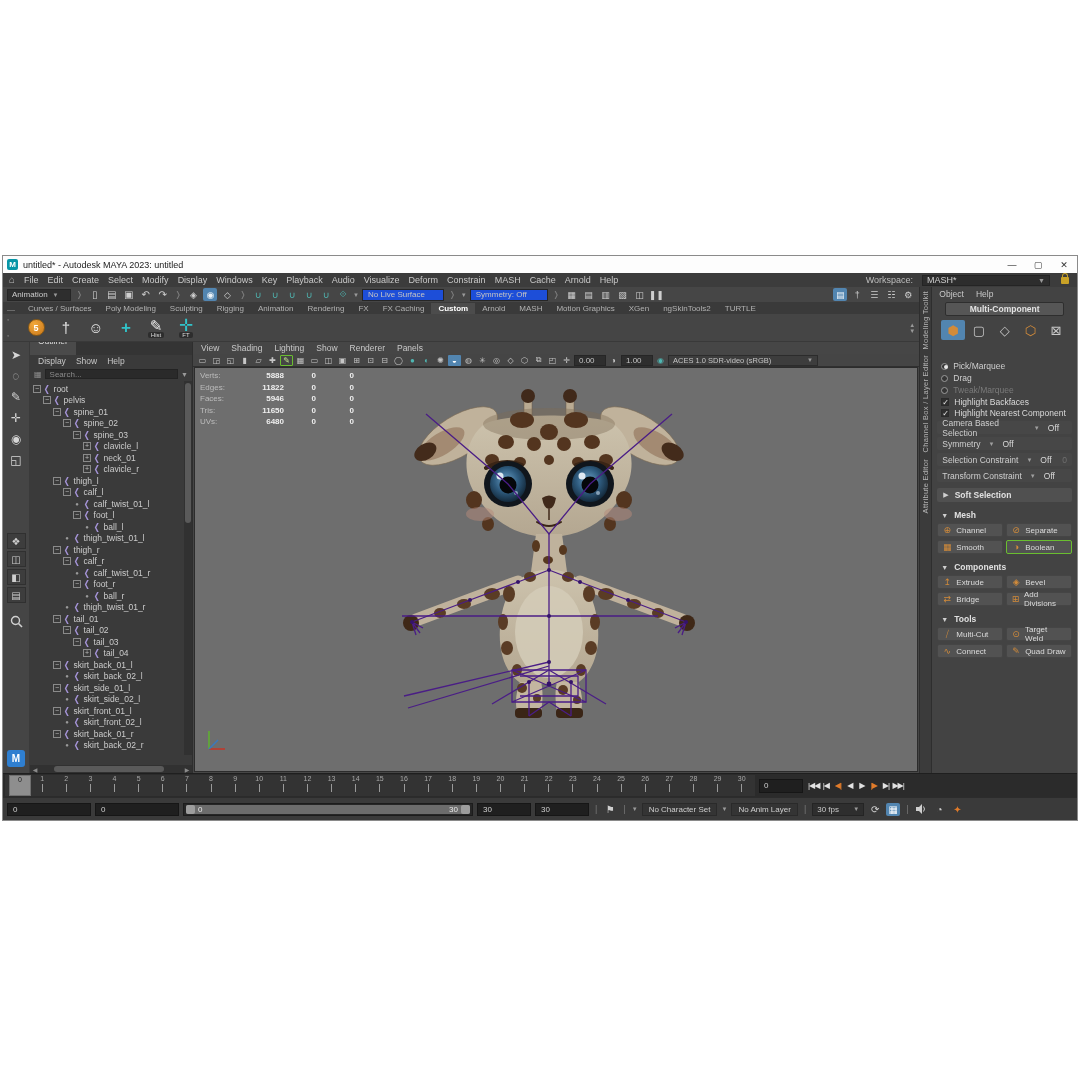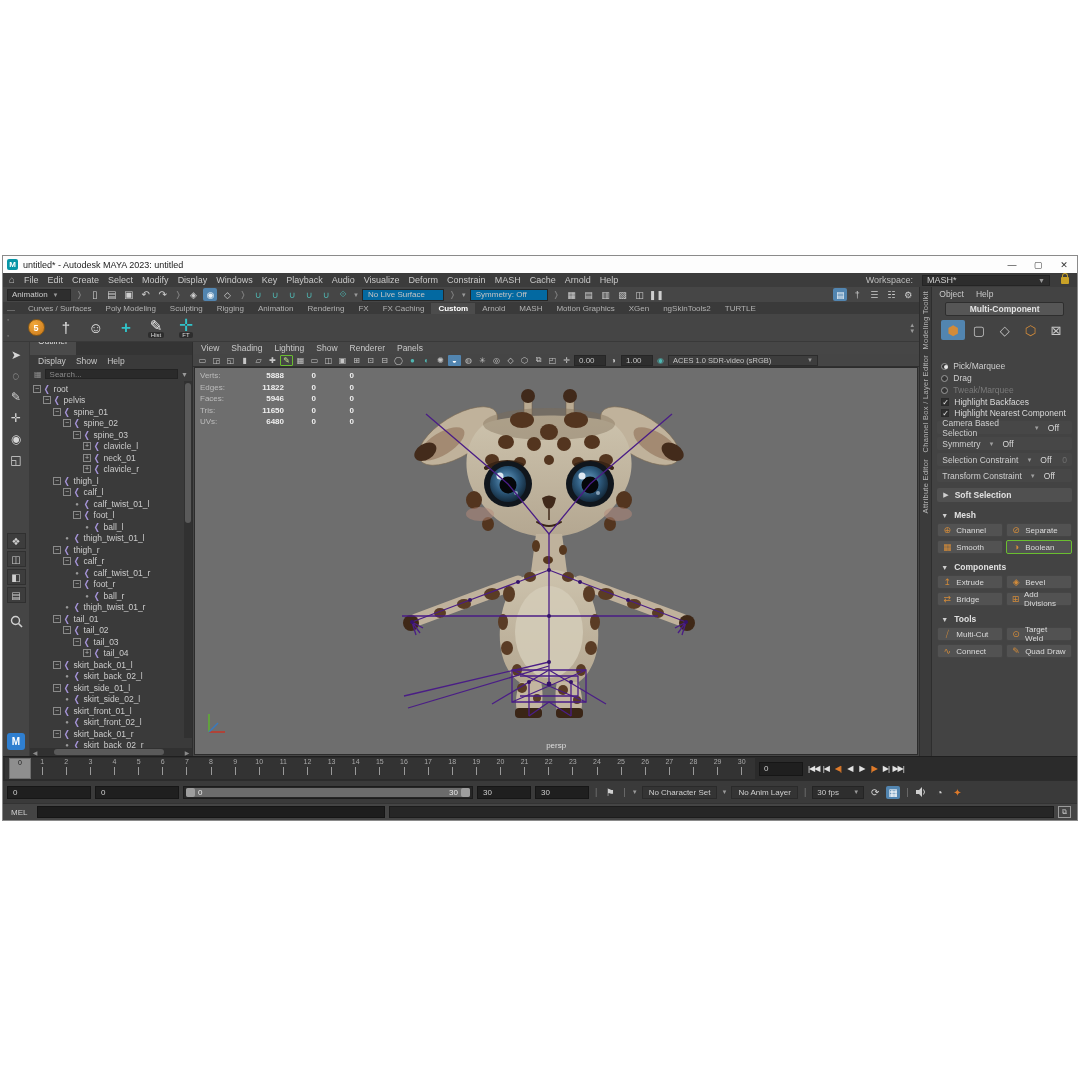--- a/index.html
+++ b/index.html
@@ -31,21 +31,21 @@
   .leftcol{width:918px;display:flex;flex-direction:column;min-height:0;}
   
   .toolbar{height:16px;background:#464646;display:flex;align-items:center;padding:0 4px;gap:3px;flex:0 0 auto;border-bottom:1px solid #3a3a3a;}
   .dd{height:12px;background:#2e2e2e;border:1px solid #262626;display:flex;align-items:center;padding:0 4px;font-size:8px;color:#ccc;}
   .dd .arr{margin-left:5px;font-size:6px;color:#999;}
   .tbico{width:14px;height:13px;display:flex;align-items:center;justify-content:center;font-size:10px;color:#cfcfcf;border-radius:2px;}
   .tbico.small{font-size:9px;}
   .tbico.teal{color:#4fb6b2;}
   .tbico.activeblue{background:#5285b0;color:#eef4f9;}
   .tbsep{color:#7d7d7d;font-size:8px;padding:0 2px;}
-  .tbfield{height:12px;background:#0369a1;border:1px solid #262626;display:flex;align-items:center;padding:0 5px;font-size:8px;color:#c4c4c4;}
+  .tbfield{height:12px;background:#1d4ed8;border:1px solid #262626;display:flex;align-items:center;padding:0 5px;font-size:8px;color:#c4c4c4;}
   
   .shelftabs{height:11px;background:#3a3a3a;display:flex;align-items:flex-end;gap:0;padding-left:4px;flex:0 0 auto;}
   .shmenu{color:#9a9a9a;font-size:8px;margin-right:6px;}
   .stab{font-size:8px;color:#b2b2b2;padding:1px 7px;white-space:nowrap;}
   .stab.active{color:#fff;background:#4c4c4c;font-weight:bold;}
   
   .shelf{height:28px;background:#454545;display:flex;align-items:center;gap:8px;padding-left:22px;flex:0 0 auto;border-bottom:1px solid #393939;position:relative;}
   .shopts{position:absolute;left:4px;top:2px;bottom:2px;display:flex;flex-direction:column;justify-content:space-between;color:#9a9a9a;font-size:7px;}
   .shitem{display:flex;flex-direction:column;align-items:center;width:22px;}
   .ball5{width:17px;height:17px;border-radius:50%;background:radial-gradient(circle at 35% 30%,#f2a93c,#c87619);color:#fff;
@@ -659,21 +659,20 @@
                     <circle cx="175" cy="298" r="2"></circle>
                     <circle cx="153" cy="300" r="2.4"></circle>
                 </g>
               </svg>
 
               <svg class="gizmo" width="30" height="30" viewBox="0 0 30 30">
                 <line x1="8" y1="24" x2="8" y2="6" stroke="#5fae33" stroke-width="1.6"></line>
                 <line x1="8" y1="24" x2="24" y2="24" stroke="#c0392b" stroke-width="1.6"></line>
                 <line x1="8" y1="24" x2="17" y2="15" stroke="#3a7abd" stroke-width="1.6"></line>
               </svg>
-              <div class="persp">persp</div>
             </div>
           </div>
         </div>
       </div>
 
       <div class="rightcol">
         <div class="vtabs">
 
         <span class="vtab">Modeling Toolkit</span>
             <span class="vtab">Channel Box / Layer Editor</span>
@@ -991,21 +990,15 @@
       <span class="rico">
         <svg width="11" height="10" viewBox="0 0 11 10">
             <polygon points="0,3 3,3 6,0 6,10 3,7 0,7" fill="#cfcfcf"></polygon>
             <path d="M7.5,2.5 q2,2.5 0,5" stroke="#cfcfcf" fill="none" stroke-width="1"></path>
           </svg>
       </span>
       <span class="rico">◔</span>
       <span class="rico orange">✦</span>
     </div>
 
-    <div class="melrow">
-      <span class="mellabel">MEL</span>
-      <span class="melinput"></span>
-      <span class="meloutput"></span>
-      <span class="melico">⧉</span>
-    </div>
 
   </div>
 </div>
 
 </body></html>

